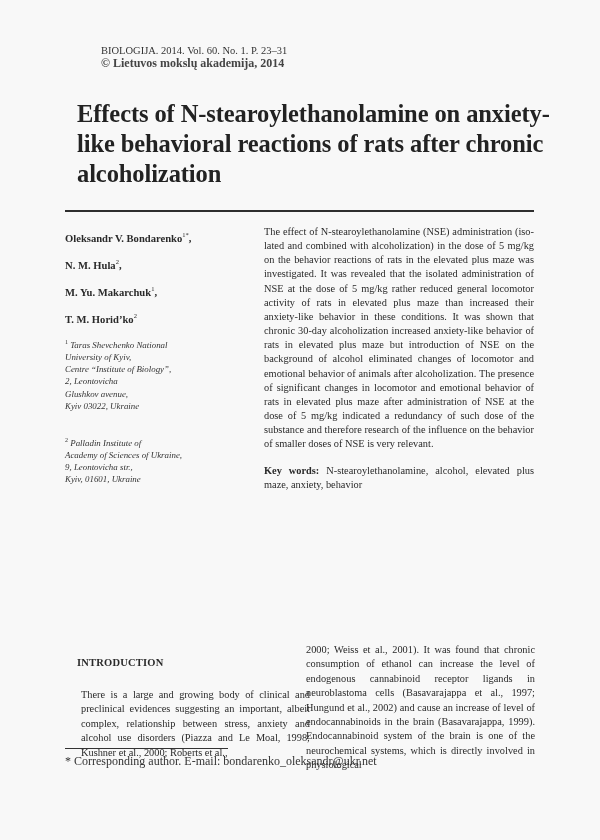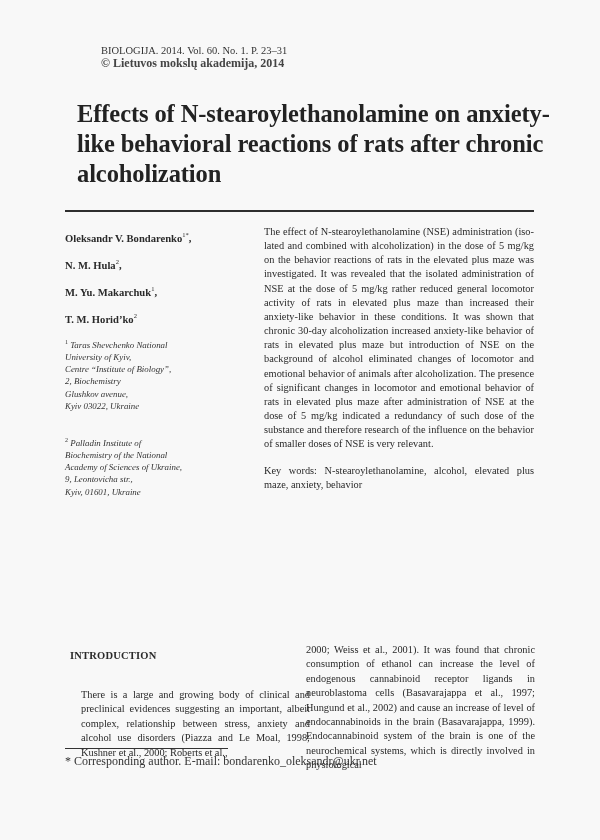--- a/index.html
+++ b/index.html
@@ -99,21 +99,21 @@
       position: absolute;
       left: 264px;
       top: 464px;
       width: 270px;
       font-size: 10.35px;
       line-height: 14.15px;
       text-align: justify;
       color: #2a2a2a;
     }
     .keywords .kw-label {
-      font-weight: normal;
+      font-weight: bold;
     }
     .section-heading {
       position: absolute;
       left: 65px;
       top: 645px;
       font-size: 10.5px;
       font-weight: bold;
       letter-spacing: 0.2px;
       color: #2a2a2a;
     }
@@ -167,38 +167,37 @@
   <div class="author"><span>Oleksandr V. Bondarenko</span><sup>1*</sup><span>,</span></div>
   <div class="author"><span>N. M. Hula</span><sup>2</sup><span>,</span></div>
   <div class="author"><span>M. Yu. Makarchuk</span><sup>1</sup><span>,</span></div>
   <div class="author"><span>T. M. Horid’ko</span><sup>2</sup><span></span></div>
 </div>
 
 <div class="affil affil-1">
   <div><sup>1</sup> <span>Taras Shevchenko National</span></div>
   <div>University of Kyiv,</div>
   <div>Centre “Institute of Biology”,</div>
-  <div>2, Biochemistry</div>
+  <div>2, Leontovicha</div>
   <div>Glushkov avenue,</div>
   <div>Kyiv 03022, Ukraine</div>
 </div>
 
 <div class="affil affil-2">
   <div><sup>2</sup> <span>Palladin Institute of</span></div>
-  <div>Biochemistry of the National</div>
   <div>Academy of Sciences of Ukraine,</div>
   <div>9, Leontovicha str.,</div>
   <div>Kyiv, 01601, Ukraine</div>
 </div>
 
 <p class="abstract" style="margin:0;">The effect of N-stearoylethanolamine (NSE) administration (iso­lated and combined with alcoholization) in the dose of 5 mg/kg on the behavior reactions of rats in the elevated plus maze was investigated. It was revealed that the isolated administration of NSE at the dose of 5 mg/kg rather reduced general locomotor activity of rats in elevated plus maze than increased their anxiety-like behavior in these conditions. It was shown that chronic 30-day alcoholization increased anxiety-like behavior of rats in elevated plus maze but introduction of NSE on the background of alcohol eliminated changes of locomotor and emotional behavior of ani­mals after alcoholization. The presence of significant changes in locomotor and emotional behavior of rats in elevated plus maze after administration of NSE at the dose of 5 mg/kg indicated a redundancy of such dose of the substance and therefore research of the influence on the behavior of smaller doses of NSE is very relevant.</p>
 
 <p class="keywords" style="margin:0;"><span class="kw-label">Key words:</span><span> N-stearoylethanolamine, alcohol, elevated plus maze, anxiety, behavior</span></p>
 
-<h2 class="section-heading" style="margin:5px;">INTRODUCTION</h2>
+<h2 class="section-heading" style="margin:12px;">INTRODUCTION</h2>
 
 <p class="intro-col intro-left" style="margin:16px;">There is a large and growing body of clinical and preclinical evidences suggesting an important, albeit complex, relationship between stress, an­xiety and alcohol use disorders (Piazza and Le Moal, 1998; Kushner et al., 2000; Roberts et al.,</p>
 
 <p class="intro-col intro-right" style="margin:0;">2000; Weiss et al., 2001). It was found that chro­nic consumption of ethanol can increase the le­vel of endogenous cannabinoid receptor ligands in neuroblastoma cells (Basavarajappa et al., 1997; Hungund et al., 2002) and cause an in­crease of level of endocannabinoids in the brain (Basavarajappa, 1999). Endocannabinoid system of the brain is one of the neurochemical sys­tems, which is directly involved in physiological</p>
 
 <div class="rule-footnote"></div>
 
 <div class="footnote">* Corresponding author. E-mail: bondarenko_oleksandr@ukr.net</div>
 
 </body></html>

